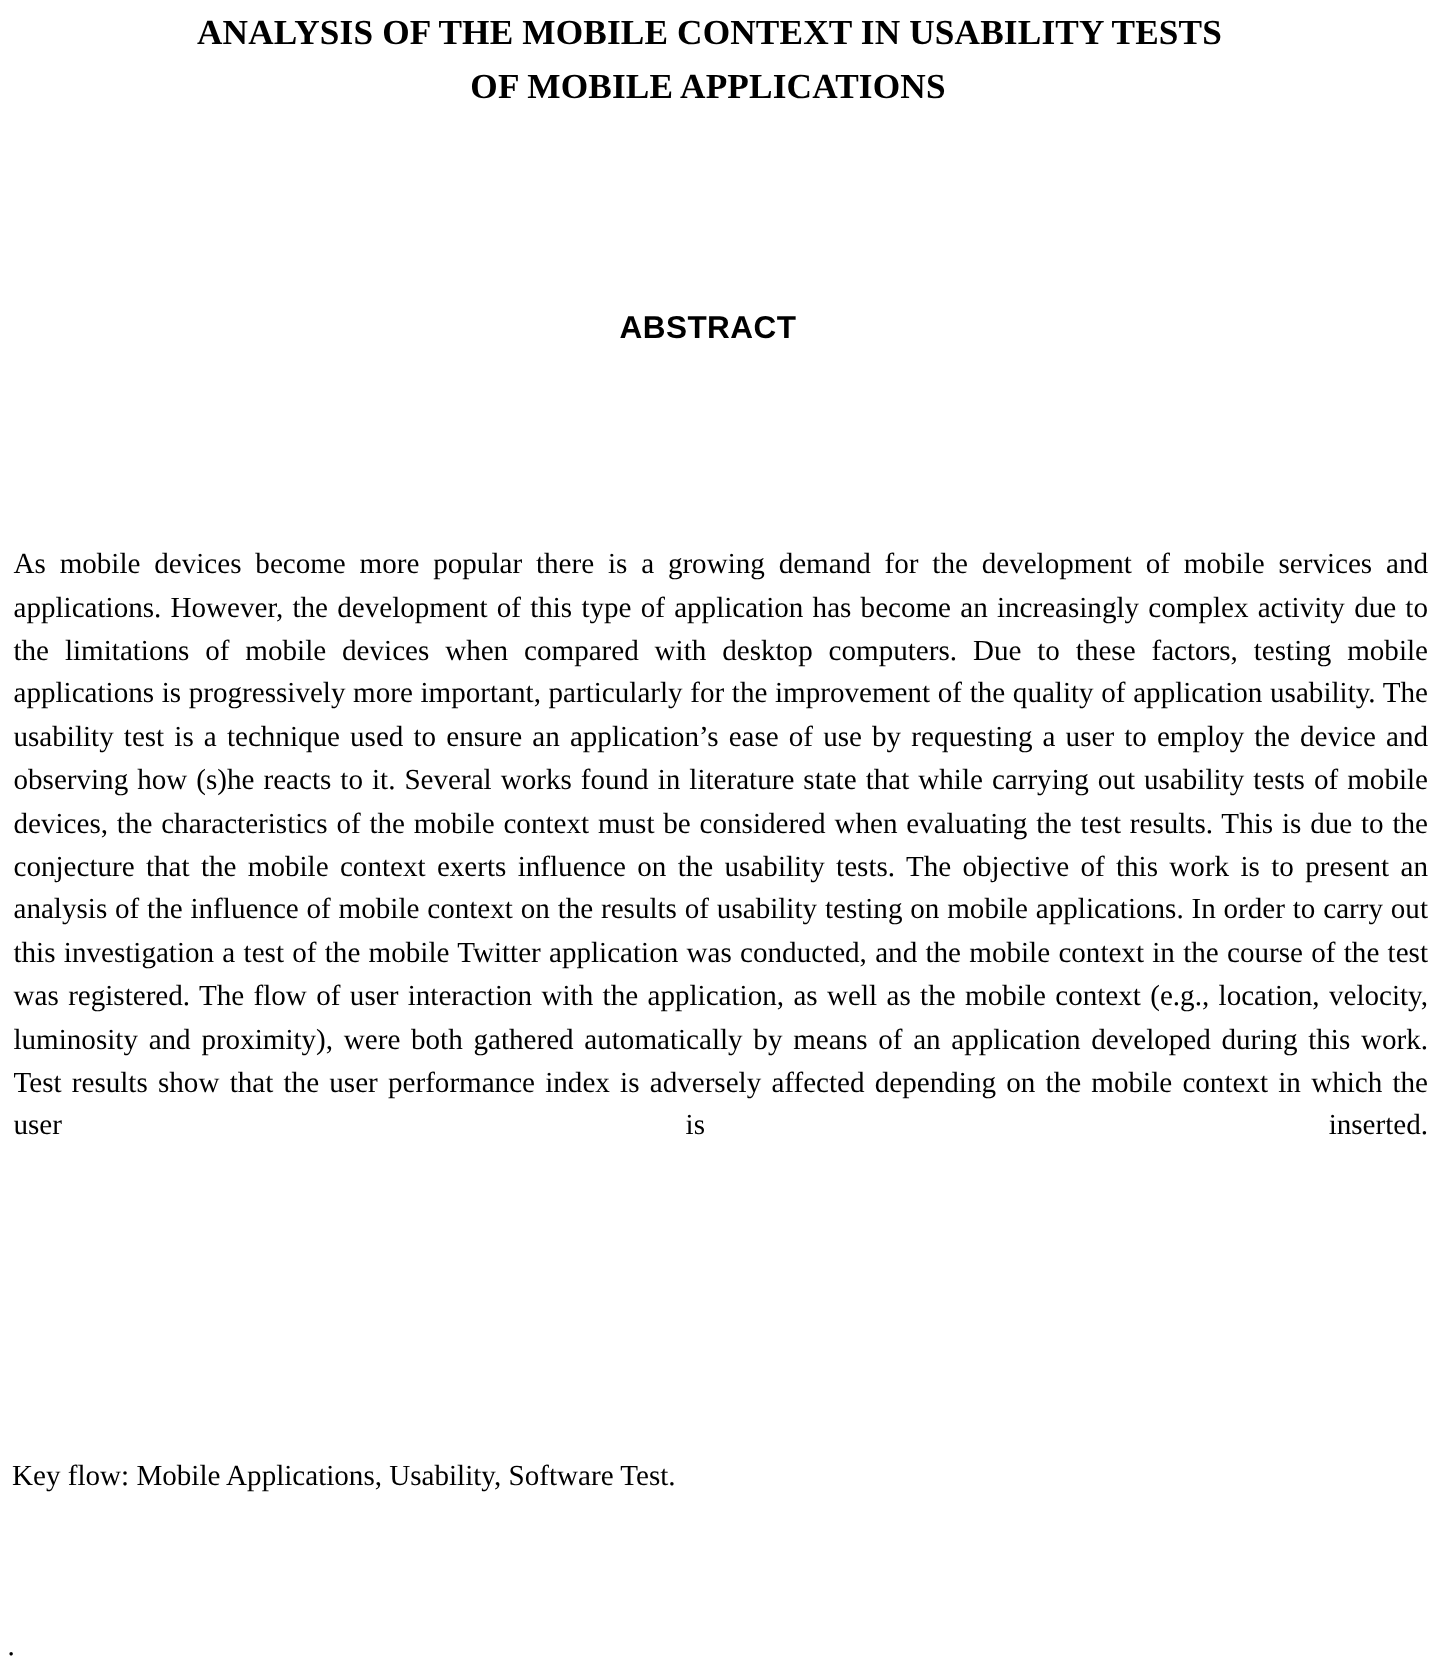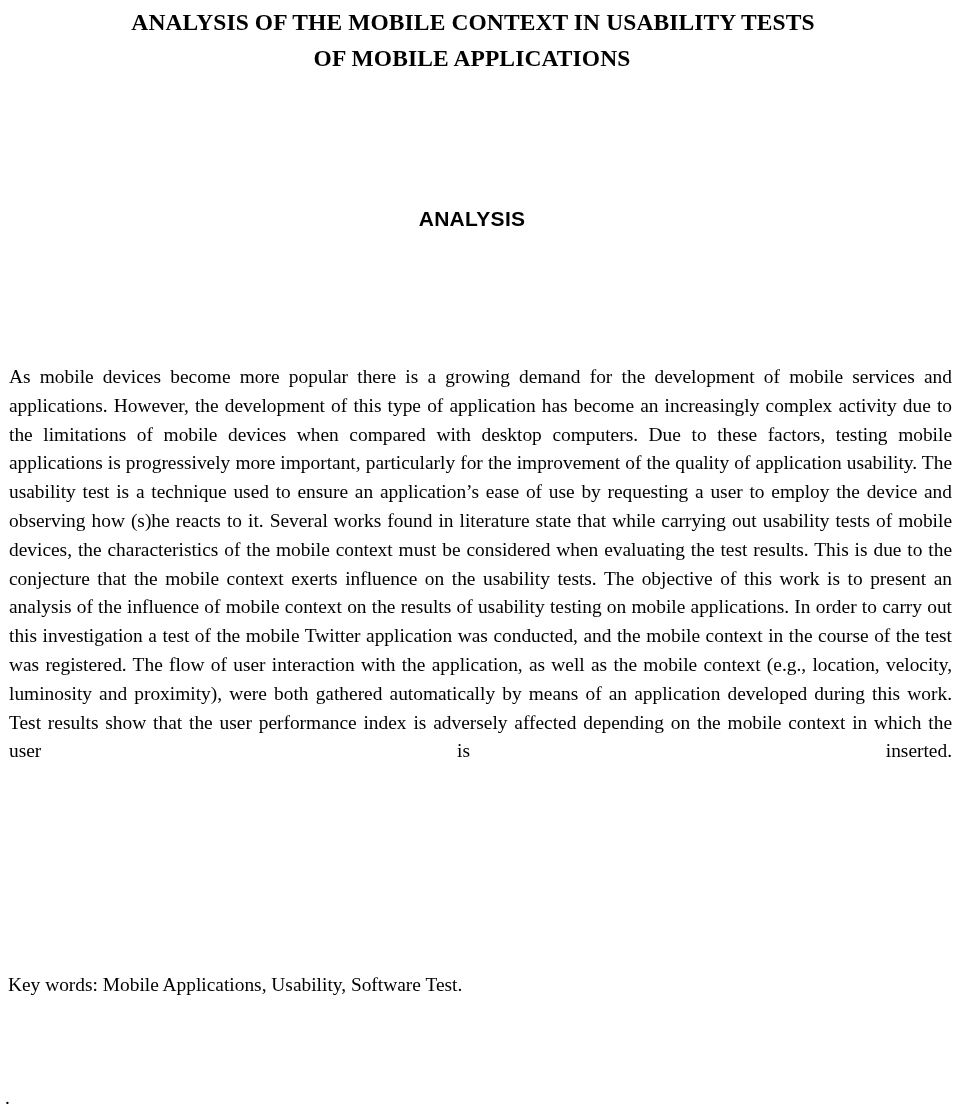--- a/index.html
+++ b/index.html
@@ -116,24 +116,24 @@
 <body>
 
 <div class="page">
 
   <div class="doc-title">
     <span class="tline tline-1">ANALYSIS OF THE MOBILE CONTEXT IN USABILITY TESTS</span>
     <span class="tline tline-2">OF MOBILE APPLICATIONS</span>
   </div>
 
   <div class="section-heading">
-    <span class="htext">ANALYSIS</span>
+    <span class="htext">ABSTRACT</span>
   </div>
 
   <div class="abstract-body">
     <p>As mobile devices become more popular there is a growing demand for the development of mobile services and applications. However, the development of this type of application has become an increasingly complex activity due to the limitations of mobile devices when compared with desktop computers. Due to these factors, testing mobile applications is progressively more important, particularly for the improvement of the quality of application usability. The usability test is a technique used to ensure an application’s ease of use by requesting a user to employ the device and observing how (s)he reacts to it. Several works found in literature state that while carrying out usability tests of mobile devices, the characteristics of the mobile context must be considered when evaluating the test results. This is due to the conjecture that the mobile context exerts influence on the usability tests. The objective of this work is to present an analysis of the influence of mobile context on the results of usability testing on mobile applications. In order to carry out this investigation a test of the mobile Twitter application was conducted, and the mobile context in the course of the test was registered. The flow of user interaction with the application, as well as the mobile context (e.g., location, velocity, luminosity and proximity), were both gathered automatically by means of an application developed during this work. Test results show that the user performance index is adversely affected depending on the mobile context in which the user is inserted.</p>
   </div>
 
-  <div class="keywords">Key words: Mobile Applications, Usability, Software Test.</div>
+  <div class="keywords">Key flow: Mobile Applications, Usability, Software Test.</div>
 
   <div class="trailing-mark">.</div>
 
 </div>
 
 </body></html>

